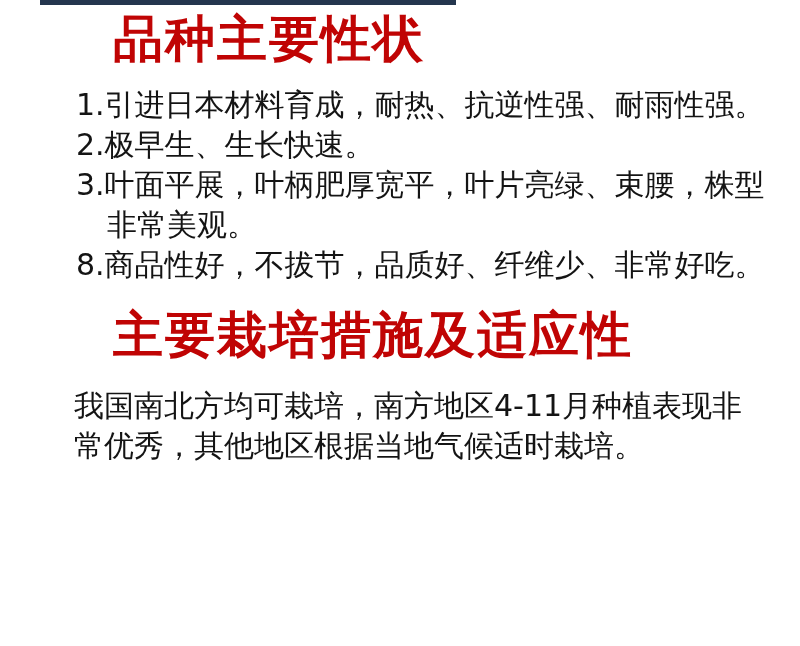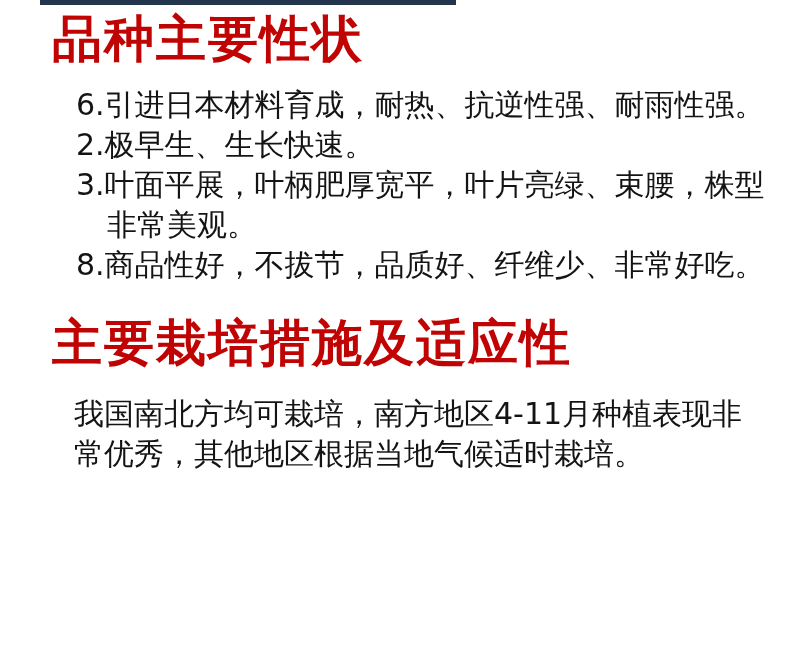--- a/index.html
+++ b/index.html
@@ -25,24 +25,24 @@
     background: #24364e;
   }
   .section-heading {
     font-family: "DejaVu Serif", "Liberation Serif", serif;
     font-weight: bold;
     color: #c00404;
     font-size: 50px;
     line-height: 52px;
     letter-spacing: 2px;
     margin: 0;
-    padding: 0 0 0 52px;
+    padding: 0 0 0 113px;
   }
   .heading-1 { margin-top: 13px; }
-  .heading-2 { margin-top: 32px; }
+  .heading-2 { margin-top: 24px; }
   .trait-list {
     list-style: none;
     margin: 20px 0 0 0;
     padding: 0 0 0 76px;
     font-size: 30px;
     line-height: 40px;
     color: #141414;
   }
   .trait-list li {
     width: 660px;
@@ -66,21 +66,21 @@
 </head>
 <body>
 
 <div class="page">
 
   <div class="top-bar"></div>
 
   <h1 class="section-heading heading-1">品种主要性状</h1>
 
   <ul class="trait-list">
-    <li>6.引进日本材料育成，耐热、抗逆性强、耐雨性强。</li>
+    <li>1.引进日本材料育成，耐热、抗逆性强、耐雨性强。</li>
     <li>2.极早生、生长快速。</li>
     <li>3.叶面平展，叶柄肥厚宽平，叶片亮绿、束腰，株型非常美观。</li>
     <li>8.商品性好，不拔节，品质好、纤维少、非常好吃。</li>
   </ul>
 
   <h1 class="section-heading heading-2">主要栽培措施及适应性</h1>
 
   <p class="body-paragraph first">我国南北方均可栽培，南方地区4-11月种植表现非常优秀，其他地区根据当地气候适时栽培。</p>
 
 

